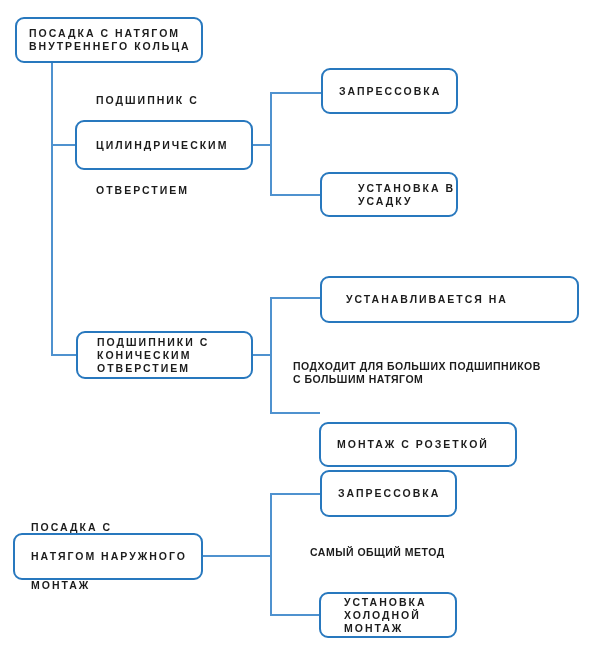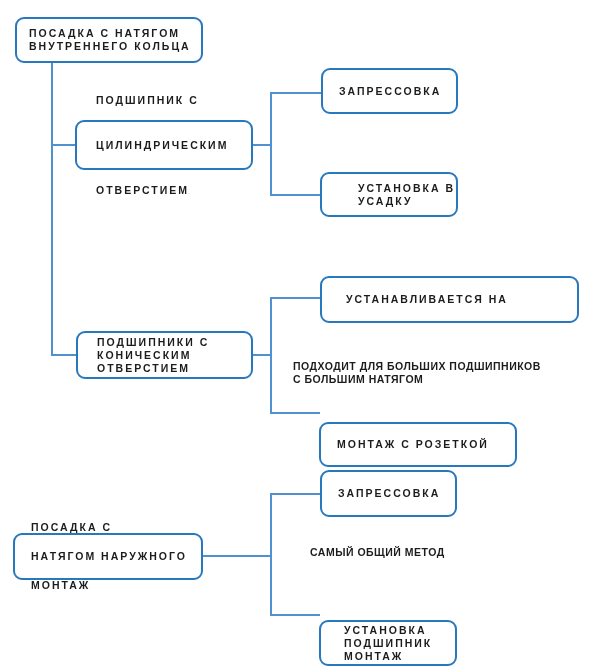--- a/index.html
+++ b/index.html
@@ -105,23 +105,23 @@
   <div class="node" style="left:13px;top:533px;width:190px;height:47px;padding-left:16px;gap:16px;">
     <span>ПОСАДКА С</span>
     <span>НАТЯГОМ НАРУЖНОГО</span>
     <span>МОНТАЖ</span>
   </div>
 
   <div class="node" style="left:320px;top:470px;width:137px;height:47px;padding-left:16px;">
     <span>ЗАПРЕССОВКА</span>
   </div>
 
-  <div class="node" style="left:319px;top:592px;width:138px;height:46px;padding-left:23px;margin-top:28px;">
+  <div class="node" style="left:319px;top:592px;width:138px;height:46px;padding-left:23px;">
     <span>УСТАНОВКА</span>
-    <span>ПОДШИПНИК</span>
+    <span>ХОЛОДНОЙ</span>
     <span>МОНТАЖ</span>
   </div>
 
 
   <div class="note" style="left:293px;top:360px;">
     <span>ПОДХОДИТ ДЛЯ БОЛЬШИХ ПОДШИПНИКОВ</span>
     <span>С БОЛЬШИМ НАТЯГОМ</span>
   </div>
 
   <div class="note" style="left:310px;top:546px;">

